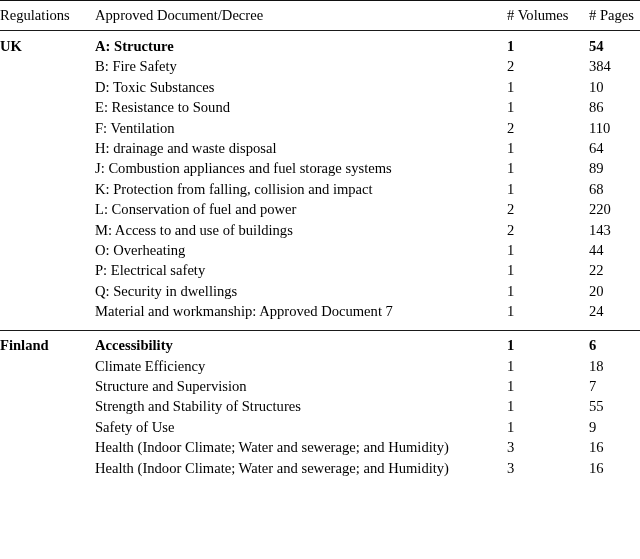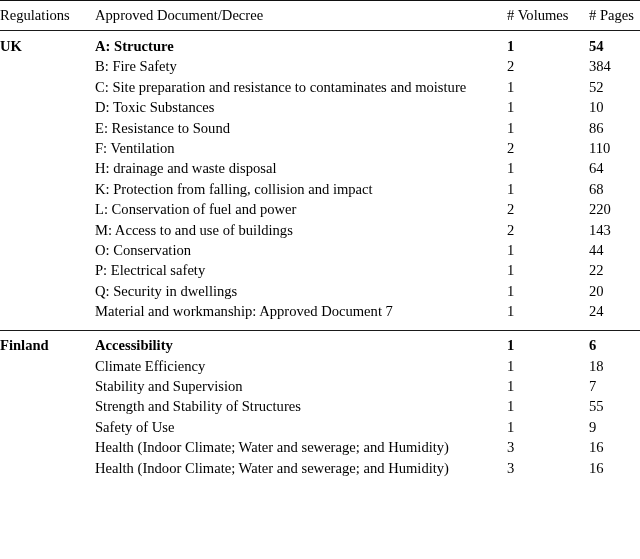--- a/index.html
+++ b/index.html
@@ -106,26 +106,20 @@
           <td class="pages">54</td>
         </tr>
         <tr>
           <td class="regs"></td>
           <td class="doc">B: Fire Safety</td>
           <td class="vol">2</td>
           <td class="pages">384</td>
         </tr>
         <tr>
           <td class="regs"></td>
-          <td class="doc">C: Site preparation and resistance to contaminates and moisture</td>
-          <td class="vol">1</td>
-          <td class="pages">52</td>
-        </tr>
-        <tr>
-          <td class="regs"></td>
           <td class="doc">D: Toxic Substances</td>
           <td class="vol">1</td>
           <td class="pages">10</td>
         </tr>
         <tr>
           <td class="regs"></td>
           <td class="doc">E: Resistance to Sound</td>
           <td class="vol">1</td>
           <td class="pages">86</td>
         </tr>
@@ -136,39 +130,45 @@
           <td class="pages">110</td>
         </tr>
         <tr>
           <td class="regs"></td>
           <td class="doc">H: drainage and waste disposal</td>
           <td class="vol">1</td>
           <td class="pages">64</td>
         </tr>
         <tr>
           <td class="regs"></td>
+          <td class="doc">J: Combustion appliances and fuel storage systems</td>
+          <td class="vol">1</td>
+          <td class="pages">89</td>
+        </tr>
+        <tr>
+          <td class="regs"></td>
           <td class="doc">K: Protection from falling, collision and impact</td>
           <td class="vol">1</td>
           <td class="pages">68</td>
         </tr>
         <tr>
           <td class="regs"></td>
           <td class="doc">L: Conservation of fuel and power</td>
           <td class="vol">2</td>
           <td class="pages">220</td>
         </tr>
         <tr>
           <td class="regs"></td>
           <td class="doc">M: Access to and use of buildings</td>
           <td class="vol">2</td>
           <td class="pages">143</td>
         </tr>
         <tr>
           <td class="regs"></td>
-          <td class="doc">O: Conservation</td>
+          <td class="doc">O: Overheating</td>
           <td class="vol">1</td>
           <td class="pages">44</td>
         </tr>
         <tr>
           <td class="regs"></td>
           <td class="doc">P: Electrical safety</td>
           <td class="vol">1</td>
           <td class="pages">22</td>
         </tr>
         <tr>
@@ -193,21 +193,21 @@
           <td class="pages">6</td>
         </tr>
         <tr>
           <td class="regs"></td>
           <td class="doc">Climate Efficiency</td>
           <td class="vol">1</td>
           <td class="pages">18</td>
         </tr>
         <tr>
           <td class="regs"></td>
-          <td class="doc">Stability and Supervision</td>
+          <td class="doc">Structure and Supervision</td>
           <td class="vol">1</td>
           <td class="pages">7</td>
         </tr>
         <tr>
           <td class="regs"></td>
           <td class="doc">Strength and Stability of Structures</td>
           <td class="vol">1</td>
           <td class="pages">55</td>
         </tr>
         <tr>

